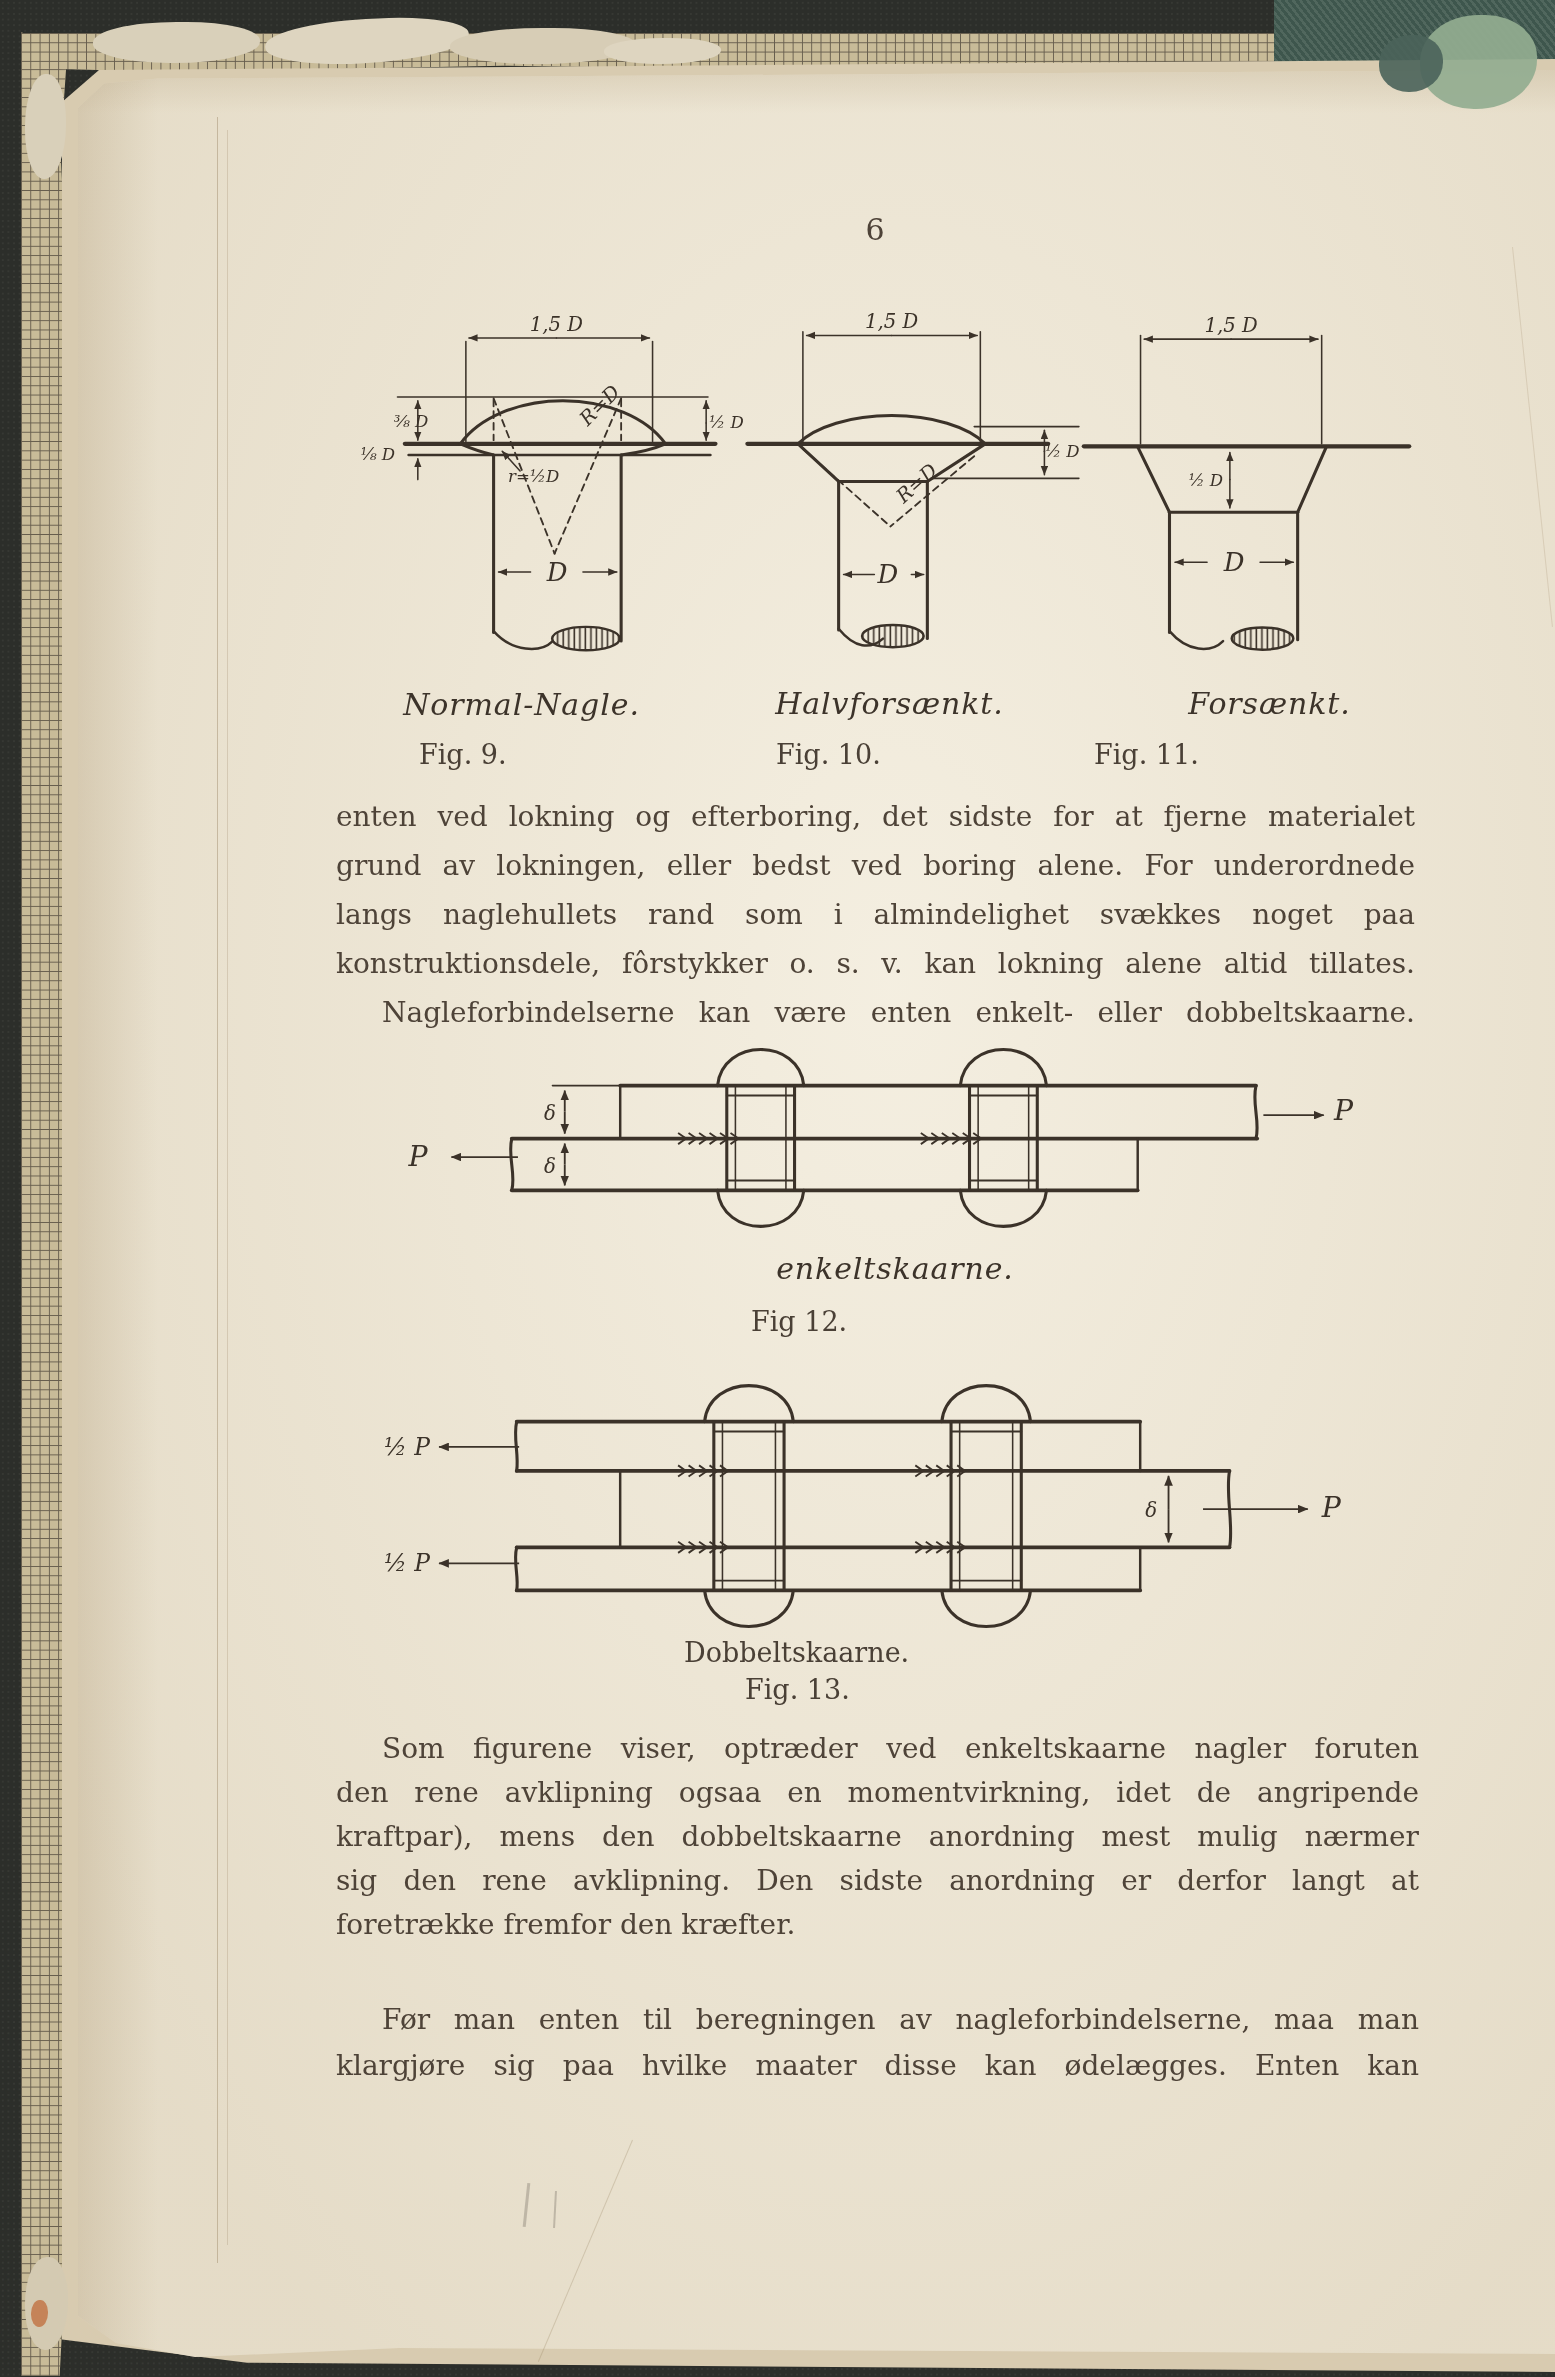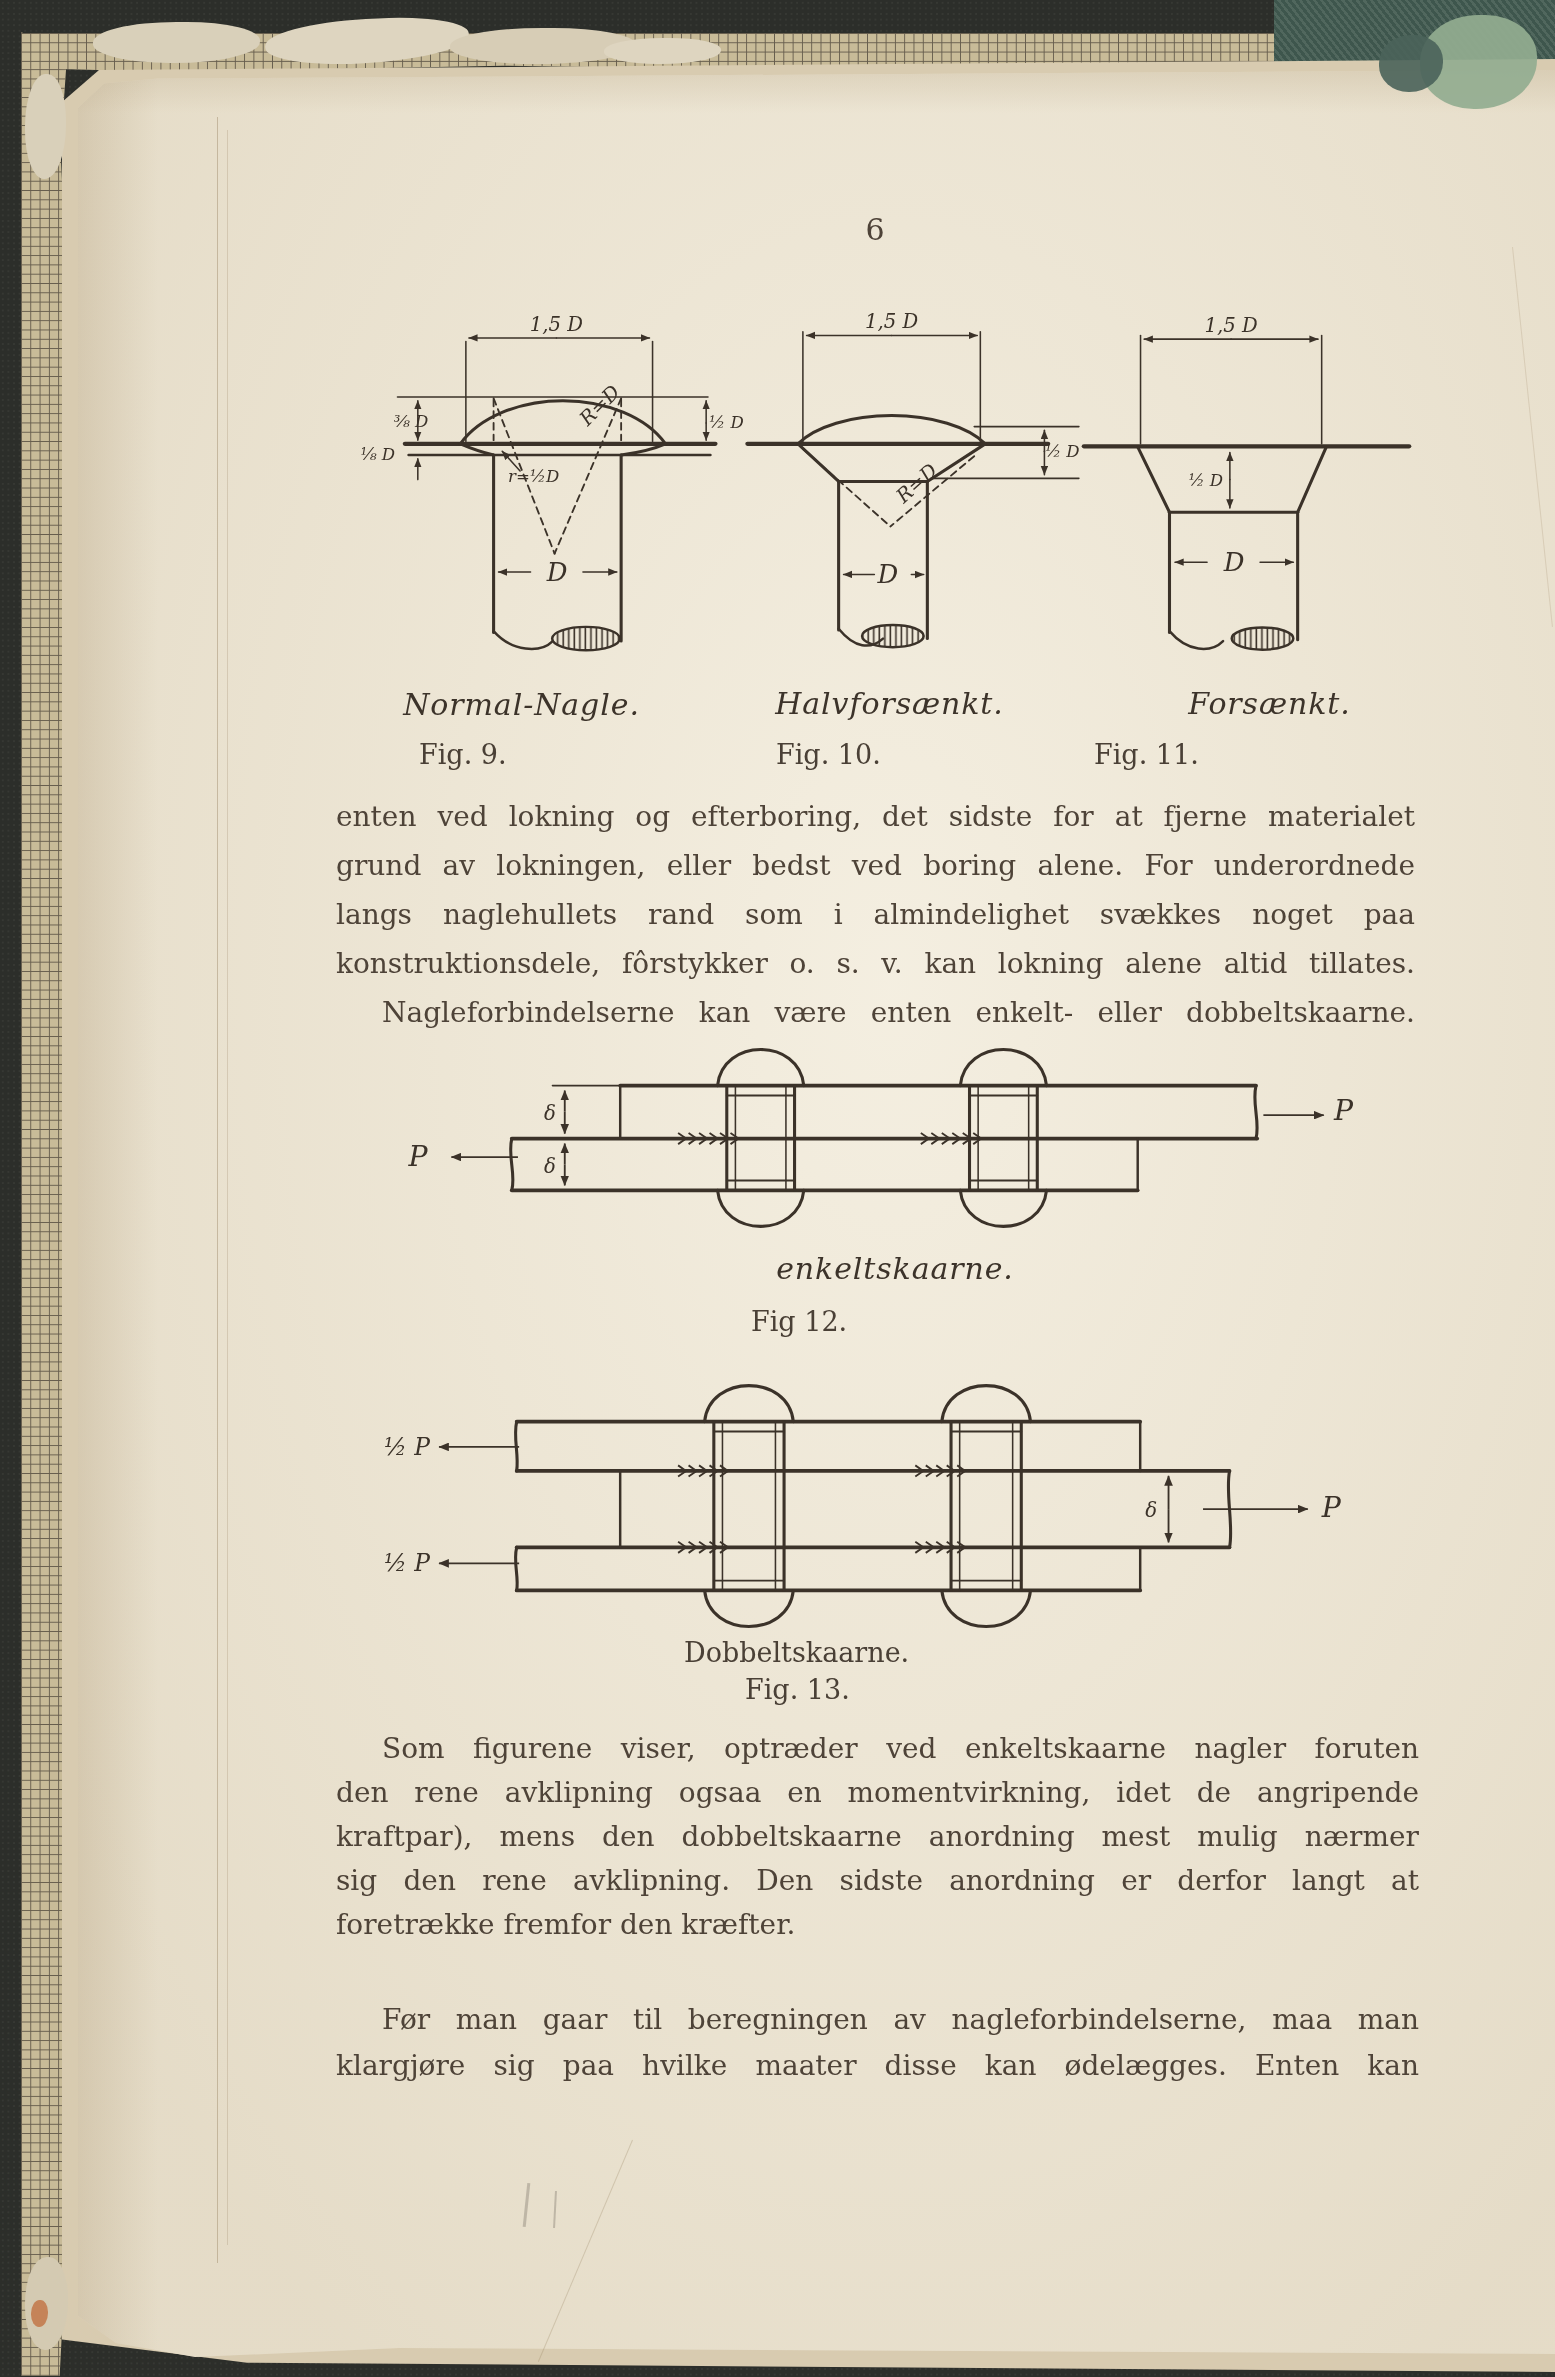--- a/index.html
+++ b/index.html
@@ -350,18 +350,18 @@
 
   <div class="abs para p2" style="left:336px;top:1727px;width:1083px;">
     <div class="ln jl ind">Som figurene viser, optræder ved enkeltskaarne nagler foruten</div>
     <div class="ln jl">den rene avklipning ogsaa en momentvirkning, idet de angripende</div>
     <div class="ln jl">kraftpar), mens den dobbeltskaarne anordning mest mulig nærmer</div>
     <div class="ln jl">sig den rene avklipning. Den sidste anordning er derfor langt at</div>
     <div class="ln left">foretrække fremfor den kræfter.</div>
   </div>
 
   <div class="abs para p3" style="left:336px;top:1997px;width:1083px;">
-    <div class="ln jl ind">Før man gaar til beregningen av nagleforbindelserne, maa man</div>
+    <div class="ln jl ind">Før man enten til beregningen av nagleforbindelserne, maa man</div>
     <div class="ln jl">klargjøre sig paa hvilke maater disse kan ødelægges. Enten kan</div>
   </div>
 
 </div>
 
 
 </body></html>

